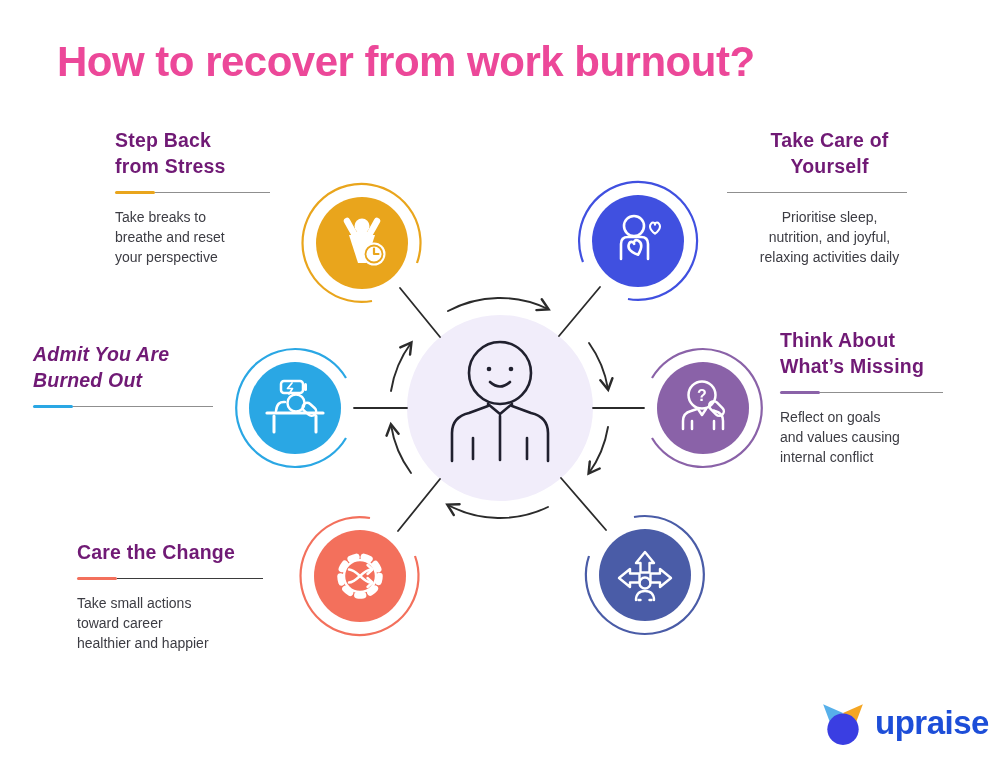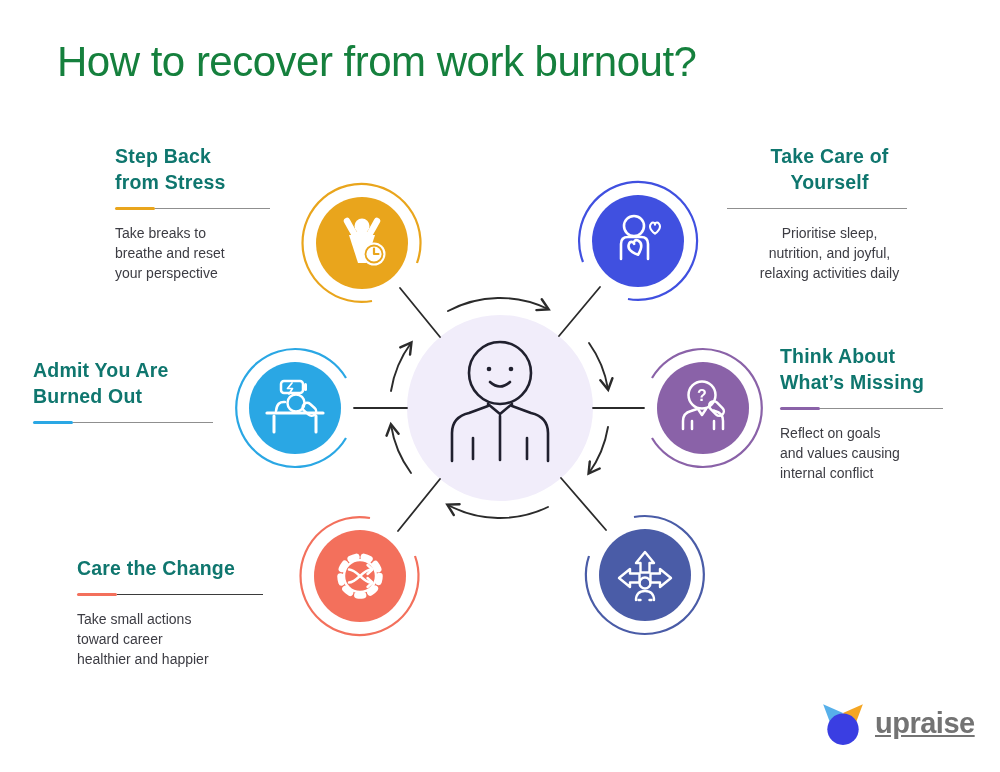--- a/index.html
+++ b/index.html
@@ -2,43 +2,43 @@
 <html><head>
 <meta charset="utf-8">
 <style>
   html,body{margin:0;padding:0;background:#fff;}
   .canvas{
     position:relative;width:1000px;height:772px;background:#ffffff;overflow:hidden;
     font-family:"Liberation Sans", sans-serif;
   }
   .title{
     position:absolute;left:57px;top:38px;margin:0;
-    font-size:42px;font-weight:normal;letter-spacing:-0.5px;color:#15803d;
+    font-size:42px;font-weight:bold;letter-spacing:-0.5px;color:#ec4899;
   }
   .scene{position:absolute;left:0;top:0;}
   .node-text{position:absolute;color:#2D2D3E;}
   .node-text h3{
-    font-size:19.5px;font-weight:bold;line-height:1.33;margin:16px 0 11px;
-    white-space:pre-line;letter-spacing:0.2px;color:#0f766e;
+    font-size:19.5px;font-weight:bold;line-height:1.33;margin:0 0 11px;
+    white-space:pre-line;letter-spacing:0.2px;color:#701a75;
   }
   .divider{display:flex;align-items:center;height:3px;margin:0 0 13px;}
   .divider .accent{width:40px;height:3px;border-radius:2px;flex:none;}
   .divider .line{flex:1;height:1.5px;background:#8F8F8F;}
   .dark .line{background:#3b3b3b;}
   .node-text p{
     font-size:14px;line-height:1.44;margin:0;white-space:pre-line;color:#3C3C43;
   }
   .nw{left:115px;top:128px;width:195px;} .nw .divider{width:155px;}
   .ne{left:727px;top:128px;width:205px;text-align:center;} .ne .divider{width:180px;}
-  .w {left:33px; top:342px;width:205px;} .w  .divider{width:180px;}
+  .w {left:33px; top:342px;width:205px;font-style:italic;} .w  .divider{width:180px;}
   .e {left:780px;top:328px;width:205px;} .e  .divider{width:163px;}
   .sw{left:77px; top:540px;width:205px;} .sw .divider{width:186px;}
   .se{left:722px;top:518px;width:205px;} .se .divider{width:178px;}
   .logo{position:absolute;left:820px;top:700px;display:flex;align-items:center;gap:9px;}
-  .logo-word{font-size:29px;font-weight:bold;color:#737373;letter-spacing:-0.5px;text-decoration:underline;}
+  .logo-word{font-size:33px;font-weight:bold;color:#1d4ed8;letter-spacing:-0.5px;}
 </style>
 </head>
 <body>
 
 <div class="canvas">
 
   <h1 class="title">How to recover from work burnout?</h1>
 
   <svg class="scene" width="1000" height="772" viewBox="0 0 1000 772">
     <defs>

